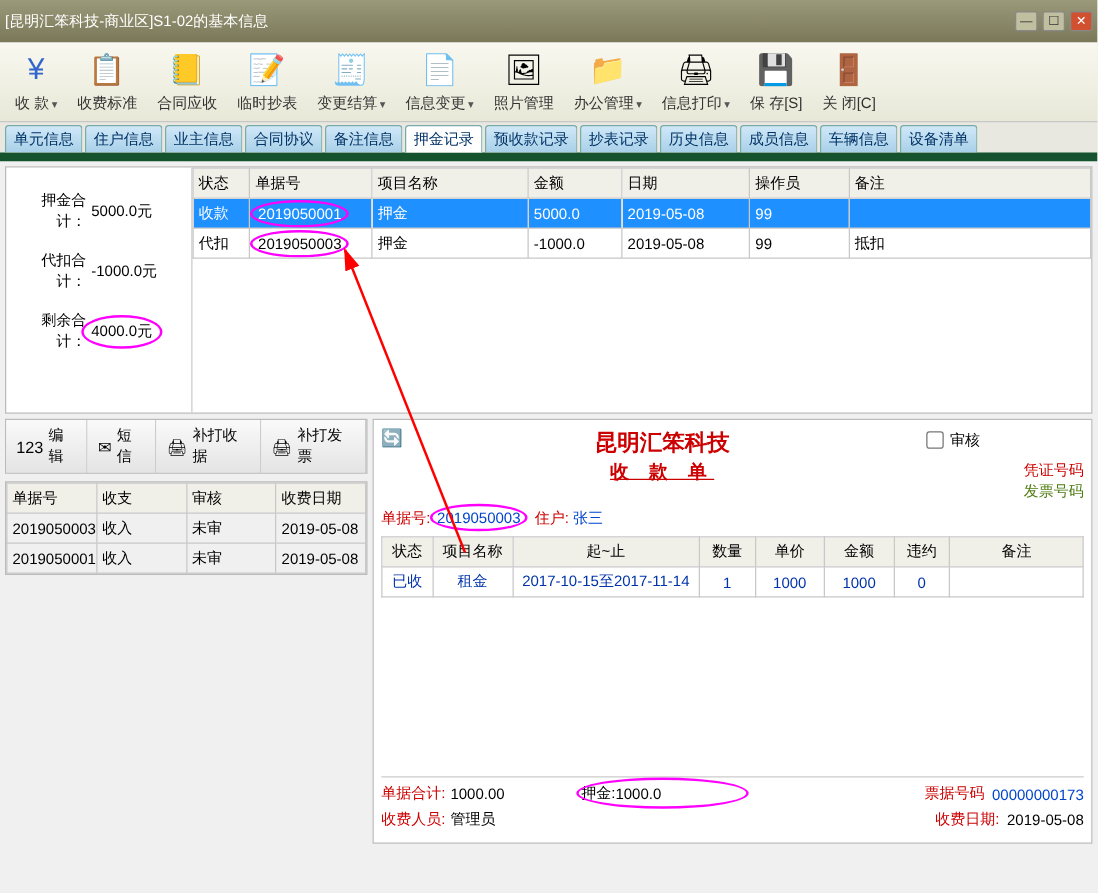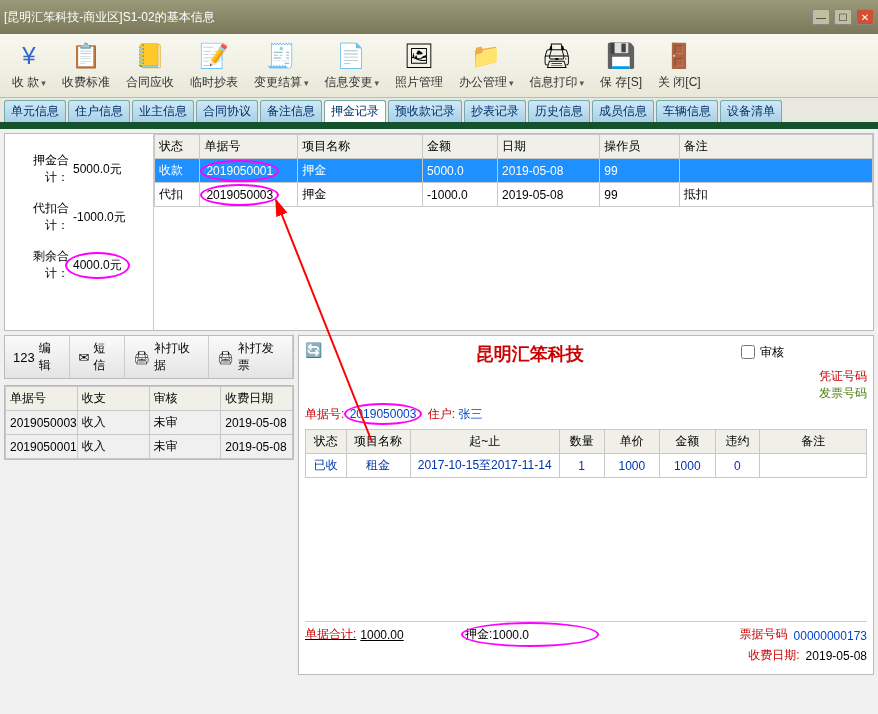--- a/index.html
+++ b/index.html
@@ -254,20 +254,21 @@
           </tbody>
         </table>
     </div>
   </div>
 
   <div class="right-panel">
     <div class="receipt-head">
       <span style="font-size:14px;">🔄</span>
       <div class="receipt-title">
         <h2>昆明汇笨科技</h2>
+        <h3>收 款 单</h3>
       </div>
       <div style="width:130px; text-align:right;">
         <div class="audit-check">
           <input type="checkbox" style="">
           <span>审核</span>
         </div>
         <div style="color:#c00;margin-top:6px;">凭证号码</div>
         <div style="color:#4d7c0f;text-align:right;">发票号码</div>
       </div>
     </div>
@@ -314,34 +315,38 @@
               <td>1000</td>
               <td>0</td>
               <td></td>
             </tr>
           </tbody>
         </table>
     </div>
 
     <div class="receipt-foot">
       <div class="foot-row">
-        <div class="foot-cell" style="width:160px;text-decoration:underline;">
+        <div class="foot-cell" style="width:160px;">
           <span class="lbl">单据合计:</span>
           <span style="margin-left:4px;">1000.00</span>
         </div>
         <div class="foot-cell oval-mark" style="width:130px;">
           <span>押金:</span>
           <span>1000.0</span>
         </div>
         <div class="foot-cell" style="margin-left:auto;align-items:flex-end;">
           <span class="lbl">票据号码</span>
           <span class="foot-blue" style="margin-left:6px;">00000000173</span>
         </div>
       </div>
       <div class="foot-row">
+        <div class="foot-cell" style="width:290px;">
+          <span class="lbl">收费人员:</span>
+          <span style="margin-left:4px;">管理员</span>
+        </div>
         <div class="foot-cell" style="margin-left:auto;">
           <span class="lbl">收费日期:</span>
           <span style="margin-left:6px;">2019-05-08</span>
         </div>
       </div>
     </div>
   </div>
 </div>
 
 <svg class="arrow-svg" style="left:0;top:0;" width="878" height="714">

